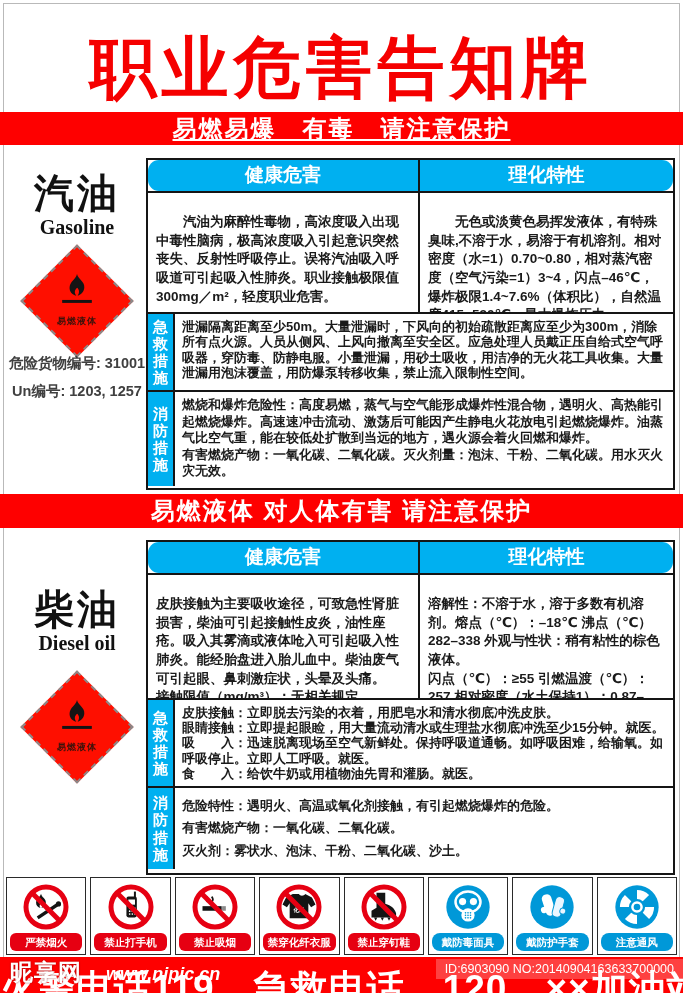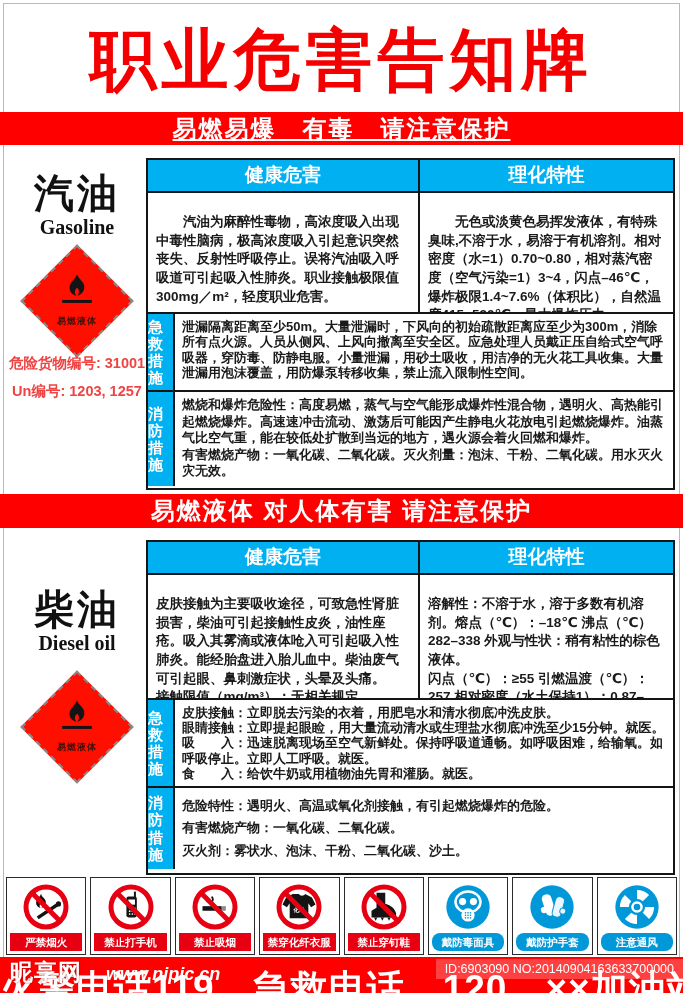--- a/index.html
+++ b/index.html
@@ -1,21 +1,21 @@
 <!DOCTYPE html>
 <html><head>
 <meta charset="utf-8">
 <style>
   * { margin:0; padding:0; box-sizing:border-box; }
   body { background:#ffffff; font-family:"Liberation Sans","DejaVu Sans",sans-serif; }
   .page { position:relative; width:683px; height:993px; background:#fff; overflow:hidden; }
   .frame { position:absolute; left:3px; top:3px; right:3px; bottom:3px; border:1px solid #b9b9b9; z-index:0; }
 
   
-  .main-title { position:absolute; top:10px; left:0; width:100%; height:100px;
+  .main-title { position:absolute; top:18px; left:0; width:100%; height:100px;
     font-size:67px; font-weight:900; color:#f50000; text-align:center; letter-spacing:5px;
     line-height:100px; z-index:2; }
   .band { position:absolute; left:0; width:100%; background:#fe0000; color:#fff;
     font-weight:bold; text-align:center; z-index:2; }
   .band1 { top:112px; height:33px; font-size:24px; line-height:33px; letter-spacing:2px;text-decoration:underline; }
   .band2 { top:494px; height:34px; font-size:24px; line-height:34px; letter-spacing:2px; }
 
   
   .section { position:absolute; left:0; width:100%; z-index:2; }
   .sec1 { top:158px; height:332px; }
@@ -26,51 +26,51 @@
     color:#111; letter-spacing:3px; }
   .prod-en { position:absolute; width:100%; text-align:center; font-size:20px; font-weight:bold;
     color:#111; font-family:"Liberation Serif","DejaVu Serif",serif; }
   .diamond-wrap { position:absolute; left:0; width:138px; height:118px;
     display:flex; align-items:center; justify-content:center; }
   .diamond { width:80px; height:80px; background:#fe0f00; border:2px dashed #8a8a8a;
     transform:rotate(45deg); display:flex; align-items:center; justify-content:center; }
   .diamond-inner { transform:rotate(-45deg); display:flex; flex-direction:column;
     align-items:center; justify-content:center; width:104px; }
   .diamond-label { font-size:9px; font-weight:bold; color:#3c120a; margin-top:1px; letter-spacing:1px; }
-  .cargo { position:absolute; width:100%; text-align:center; font-size:14.5px; font-weight:bold; color:#ef4444; }
+  .cargo { position:absolute; width:100%; text-align:center; font-size:14.5px; font-weight:bold; color:#404040; }
 
   .h-table { position:absolute; left:146px; top:0; width:529px; height:100%;
     border:2px solid #151515; display:flex; flex-direction:column; background:#fff; }
   .row { display:flex; border-top:2px solid #151515; overflow:hidden; }
-  .row:first-child { border-top:none; }
+  .row:first-child { border-top:none;border-radius:11px; }
   .cell-head { background:#00b0f0; color:#fff; font-size:19px; font-weight:bold;
     text-align:center; line-height:29px; }
   .c-left { width:272px; border-right:2px solid #151515; }
   .c-right { flex:1; }
   .cell-text { font-size:13.5px; font-weight:bold; color:#1a1a1a; line-height:1.38;
     padding:20px 8px; white-space:pre-line; overflow:hidden; }
   .vlabel { width:27px; background:#00b0f0; color:#fff; border-right:2px solid #151515;
-    display:flex; align-items:center; }
+    display:flex; align-items:center; justify-content:center; }
   .vlabel span { display:block; width:1em; font-size:15px; font-weight:bold; line-height:1.15;
     word-break:break-all; text-align:center; }
   .measure { flex:1; font-size:13px; font-weight:bold; color:#1a1a1a; padding:5px 7px;
     white-space:pre-line; overflow:hidden; }
   .lh-tight  { line-height:1.17; }
   .lh-mid    { line-height:1.27; }
   .lh-loose  { line-height:1.72; padding-top:7px; }
 
   
   .signs { position:absolute; left:0; top:877px; width:100%; height:78px; padding:0 6px;
     display:flex; gap:4px; z-index:2; }
   .sign-tile { flex:1; border:1px solid #2a2a2a; background:#fff; display:flex;
     flex-direction:column; align-items:center; }
   .sign-icon { flex:1; display:flex; align-items:center; justify-content:center; padding-top:2px; }
   .sign-label { width:calc(100% - 6px); margin:0 3px 3px 3px; height:18px; line-height:18px;
     text-align:center; font-size:10.5px; font-weight:bold; color:#fff; white-space:nowrap; overflow:hidden; }
-  .lab-prohibit { background:#e60012; }
+  .lab-prohibit { background:#e60012;border-radius:6px; }
   .lab-mandatory { background:#0098d8;border-radius:8px; }
 
   
   .footer { position:absolute; left:0; top:957px; width:100%; height:36px; background:#fe0000;
     overflow:hidden; z-index:3; }
   .footer-big { position:absolute; left:0; top:7px; width:100%; text-align:center;
     font-size:37px; font-weight:900; color:#fff; letter-spacing:1px; white-space:nowrap; }
   .wm-left { position:absolute; left:10px; top:0px; color:#fff; z-index:4; display:flex;
     align-items:baseline; gap:24px; }
   .wm-site { font-size:23px; font-weight:900; letter-spacing:1px; text-shadow:0 0 2px rgba(120,0,0,.7); }

